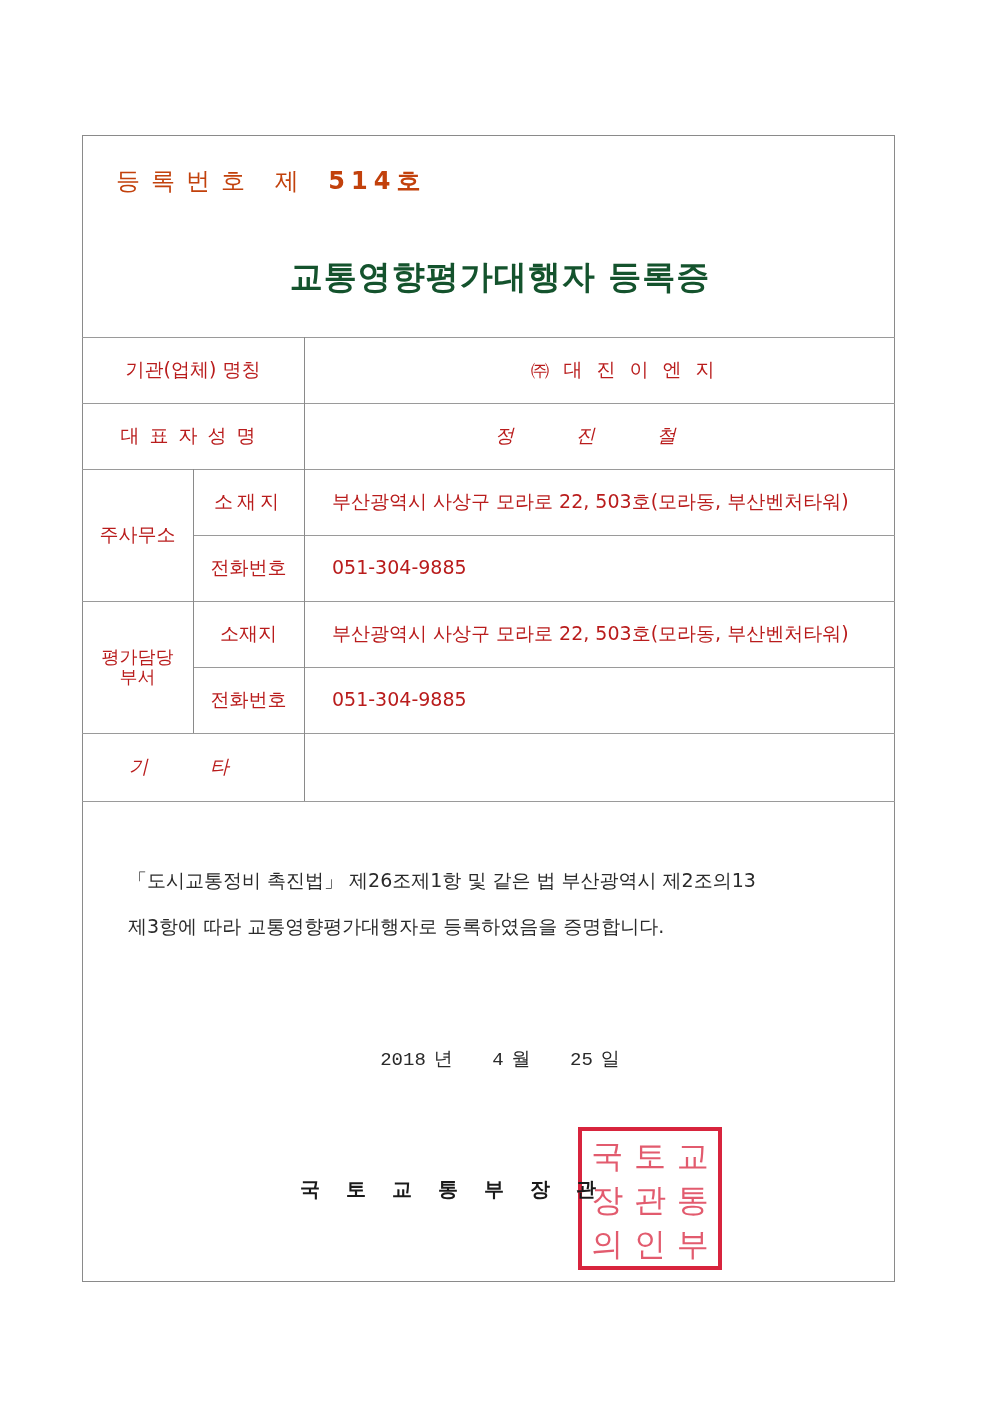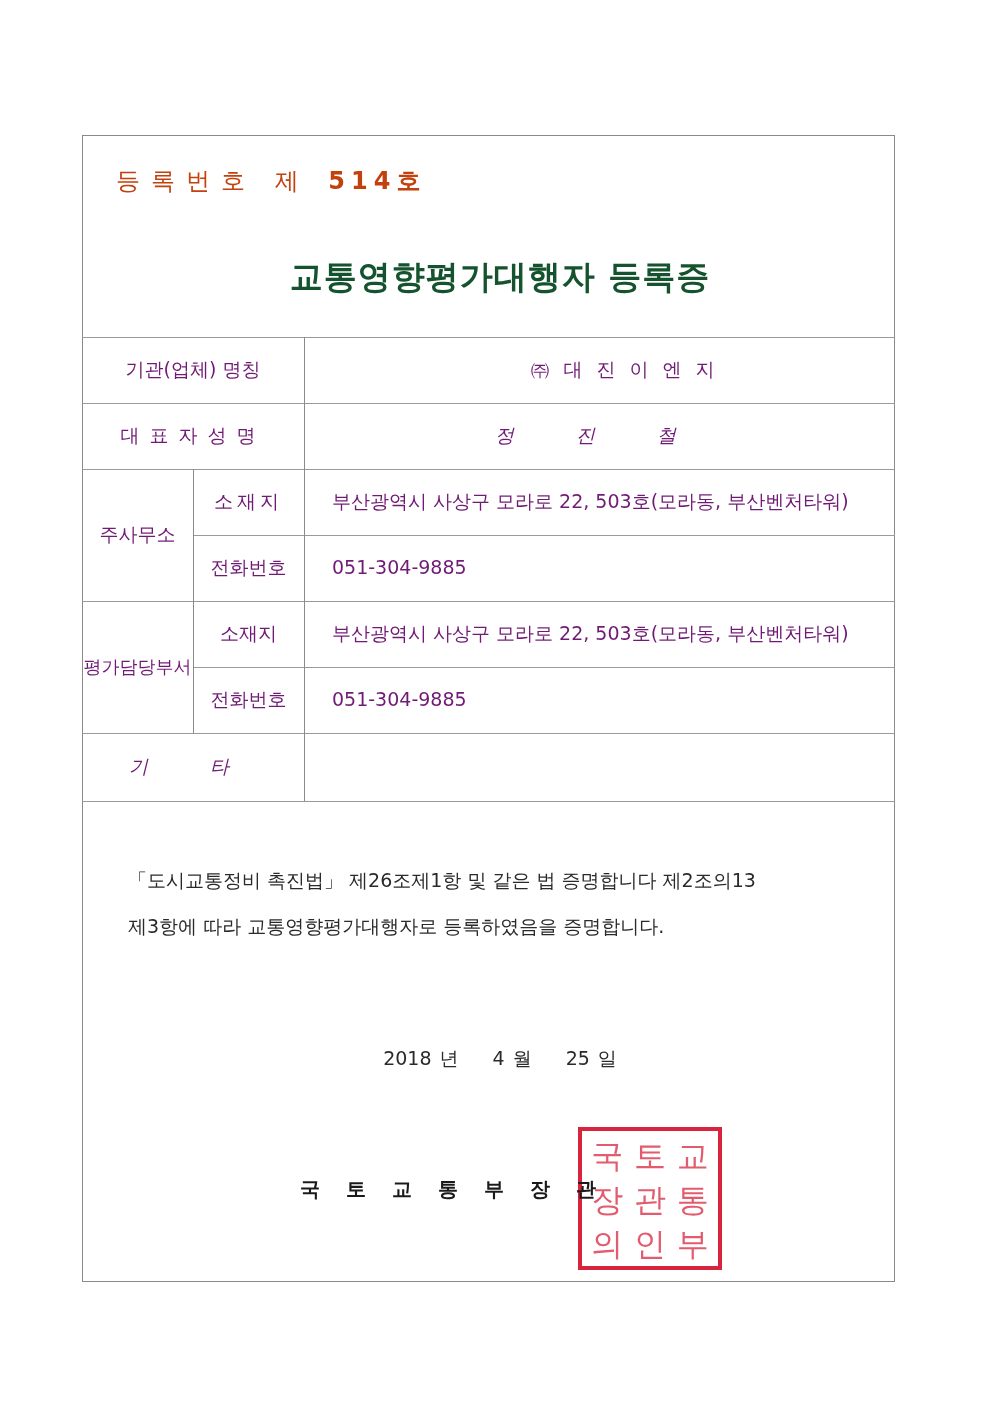--- a/index.html
+++ b/index.html
@@ -7,26 +7,26 @@
            font-family: "DejaVu Sans", "Liberation Sans", sans-serif; color: #1c1c1c; }
     .frame { position: absolute; left: 82px; top: 135px; width: 813px; height: 1147px;
              border: 1.5px solid #8a8a8a; box-sizing: border-box; }
     .reg-no { position: absolute; left: 116px; top: 165px; font-size: 24px; letter-spacing: 11px; color: #c2410c; }
     .reg-no .num { font-weight: bold; letter-spacing: 6px; }
     .title { position: absolute; left: 0; width: 1000px; top: 255px; text-align: center;
              font-size: 33px; font-weight: bold; color: #14532d; letter-spacing: 1px; }
     .hl { position: absolute; height: 0; border-top: 1.3px solid #9a9a9a; }
     .vl { position: absolute; width: 0; border-left: 1.3px solid #8a8a8a; }
     .cell { position: absolute; display: flex; align-items: center; justify-content: center;
-            font-size: 19px; color: #701a75; text-align: center; line-height: 1.05; }
+            font-size: 19px; color: #b91c1c; text-align: center; line-height: 1.05; }
     .cell.left { justify-content: flex-start; padding-left: 28px; box-sizing: border-box; }
     .spaced { letter-spacing: 10px; }
     .wide { letter-spacing: 28px; font-style: italic; }
     .body-text { position: absolute; left: 128px; width: 740px; font-size: 19px; color: #2a2a2a; line-height: 46px; }
-    .date { position: absolute; left: 0; width: 1000px; top: 1046px; text-align: center; font-size: 19px; color: #2a2a2a; }
+    .date { position: absolute; left: 0; width: 1000px; top: 1046px; text-align: center; font-size: 19px; color: #2a2a2a; font-family: Liberation Mono, monospace; }
     .date span { margin: 0 8px; }
     .issuer { position: absolute; left: 300px; top: 1176px; font-size: 20px; font-weight: bold; color: #1a1a1a; letter-spacing: 26px; z-index: 3; }
     .seal { position: absolute; left: 578px; top: 1127px; width: 144px; height: 143px;
             border: 4px solid #d8243d; box-sizing: border-box; z-index: 2;
             display: grid; grid-template-columns: repeat(3, 1fr); grid-template-rows: repeat(3, 1fr);
             color: rgba(216,36,61,0.75); font-size: 32px; font-family: "DejaVu Serif", serif;
             padding: 4px; }
     .seal span { display: flex; align-items: center; justify-content: center; }
   </style>
 </head>
@@ -57,33 +57,33 @@
 
 <div class="cell spaced" style="left:82px;top:403px;width:222px;height:66px">대표자성명</div>
 <div class="cell wide" style="left:304px;top:403px;width:591px;height:66px">정 진 철</div>
 
 <div class="cell" style="left:82px;top:469px;width:111px;height:132px">주사무소</div>
 <div class="cell" style="left:193px;top:469px;width:111px;height:66px;letter-spacing:4px">소재지</div>
 <div class="cell left" style="left:304px;top:469px;width:591px;height:66px">부산광역시 사상구 모라로 22, 503호(모라동, 부산벤처타워)</div>
 <div class="cell" style="left:193px;top:535px;width:111px;height:66px">전화번호</div>
 <div class="cell left" style="left:304px;top:535px;width:591px;height:66px">051-304-9885</div>
 
-<div class="cell" style="left:82px;top:601px;width:111px;height:132px;flex-direction:row;font-size:18px;line-height:20px">
+<div class="cell" style="left:82px;top:601px;width:111px;height:132px;flex-direction:column;font-size:18px;line-height:20px">
   <span>평가담당</span>
   <span>부서</span>
 </div>
 <div class="cell" style="left:193px;top:601px;width:111px;height:66px">소재지</div>
 <div class="cell left" style="left:304px;top:601px;width:591px;height:66px">부산광역시 사상구 모라로 22, 503호(모라동, 부산벤처타워)</div>
 <div class="cell" style="left:193px;top:667px;width:111px;height:66px">전화번호</div>
 <div class="cell left" style="left:304px;top:667px;width:591px;height:66px">051-304-9885</div>
 
 <div class="cell wide" style="left:82px;top:733px;width:222px;height:68px">기 타</div>
 <div class="cell left" style="left:304px;top:733px;width:591px;height:68px"></div>
 
-<div class="body-text" style="top:857px">「도시교통정비 촉진법」 제26조제1항 및 같은 법 증명합니다 제2조의13</div>
+<div class="body-text" style="top:857px">「도시교통정비 촉진법」 제26조제1항 및 같은 법 부산광역시 제2조의13</div>
 <div class="body-text" style="top:903px">제3항에 따라 교통영향평가대행자로 등록하였음을 증명합니다.</div>
 
 <div class="date">
   <span>2018</span><span style="margin-left:0">년</span>
   <span style="margin-left:20px">4</span><span style="margin-left:0">월</span>
   <span style="margin-left:20px">25</span><span style="margin-left:0">일</span>
 </div>
 
 <div class="issuer">국토교통부장관</div>
 <div class="seal">

